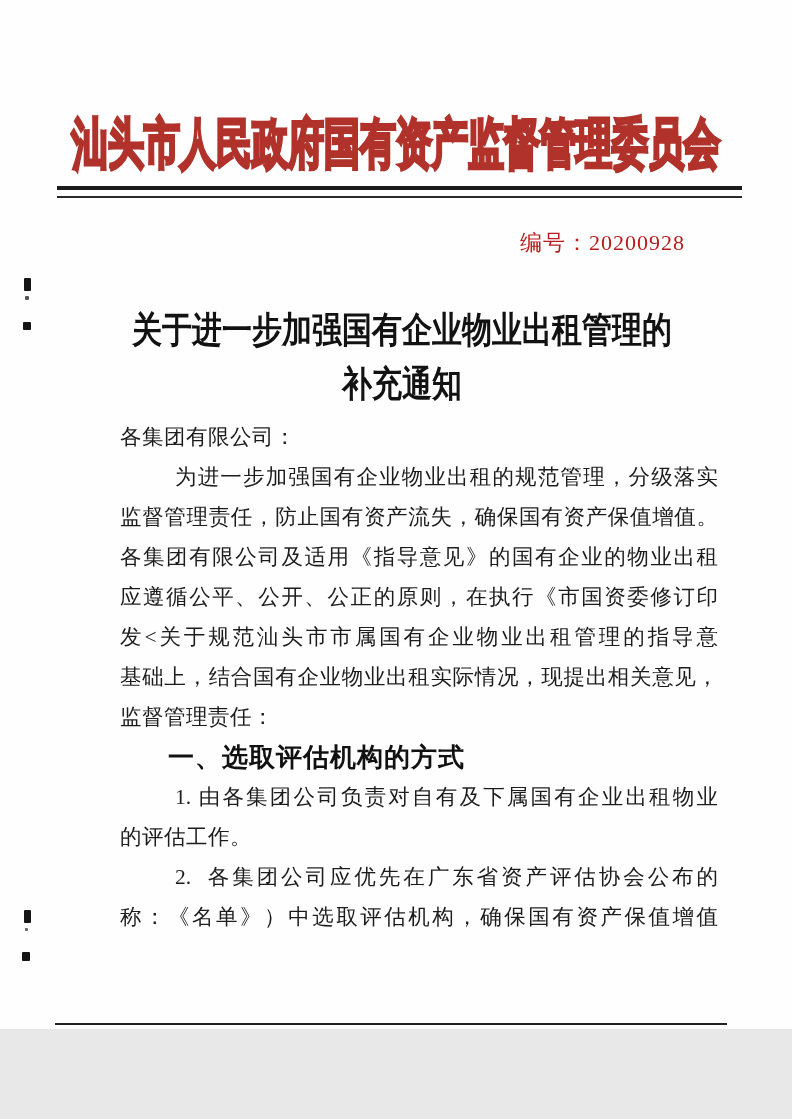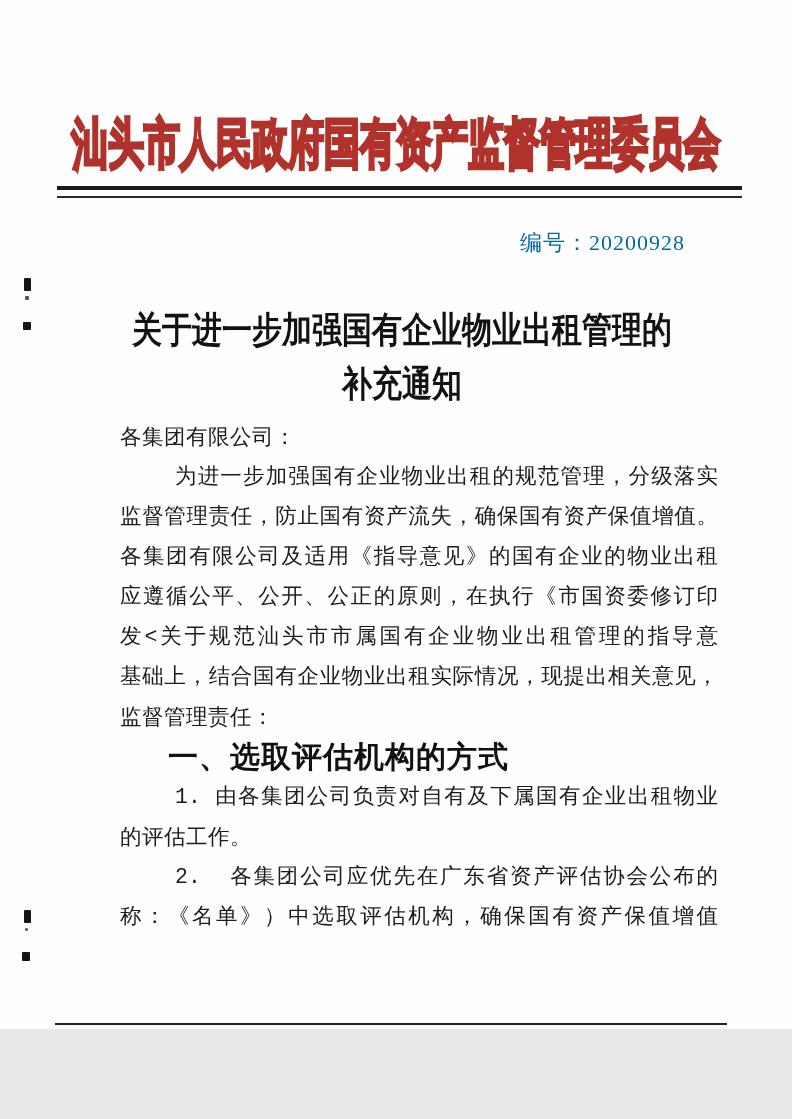--- a/index.html
+++ b/index.html
@@ -27,45 +27,45 @@
     transform-origin:center top;
     white-space:nowrap;
   }
   
   .hrule-thick{position:absolute;left:57px;width:685px;top:186px;height:4px;background:#1b1b1b;}
   .hrule-thin {position:absolute;left:57px;width:685px;top:196px;height:2px;background:#2a2a2a;}
   
   .doc-number{
     position:absolute;left:520px;top:228px;
     font-size:22px;line-height:30px;letter-spacing:1px;
-    color:#0369a1;white-space:nowrap;
+    color:#b91c1c;white-space:nowrap;
   }
   
   .notice-title{
     position:absolute;left:102px;width:600px;top:302px;
     text-align:center;
     font-weight:bold;
     font-size:30px;line-height:45px;
     color:#121212;
     transform:scaleY(1.2);
     transform-origin:center top;
   }
   
   .body-text{
     position:absolute;left:120px;top:417px;width:598px;
     font-size:21.5px;line-height:40px;
     color:#1c1c1c;
   }
   .ln{min-height:40px;letter-spacing:0.5px;white-space:pre-wrap;}
-  .ln.j{text-align:justify;text-align-last:justify;letter-spacing:0;font-family:Liberation Mono, monospace;}
+  .ln.j{text-align:justify;text-align-last:justify;letter-spacing:0;}
   .ln.ind{text-indent:55px;}
   .ln.ind2{text-indent:48px;}
   .ln.head{
     font-family:"Liberation Sans","DejaVu Sans",sans-serif;
-    font-weight:bold;font-size:30px;letter-spacing:1px;color:#111;
+    font-weight:bold;font-size:26px;letter-spacing:1px;color:#111;
   }
   
   .frule-thin {position:absolute;left:55px;width:672px;top:1023px;height:2px;background:#222;}
   .frule-thick{position:absolute;left:55px;width:672px;top:1029px;height:3px;background:#161616;}
   
   .speck{position:absolute;background:#151515;border-radius:1px;}
   .s1{left:24px;top:278px;width:7px;height:13px;}
   .s2{left:25px;top:296px;width:4px;height:4px;background:#555;}
   .s3{left:23px;top:322px;width:8px;height:8px;}
   .s4{left:24px;top:910px;width:7px;height:13px;}

